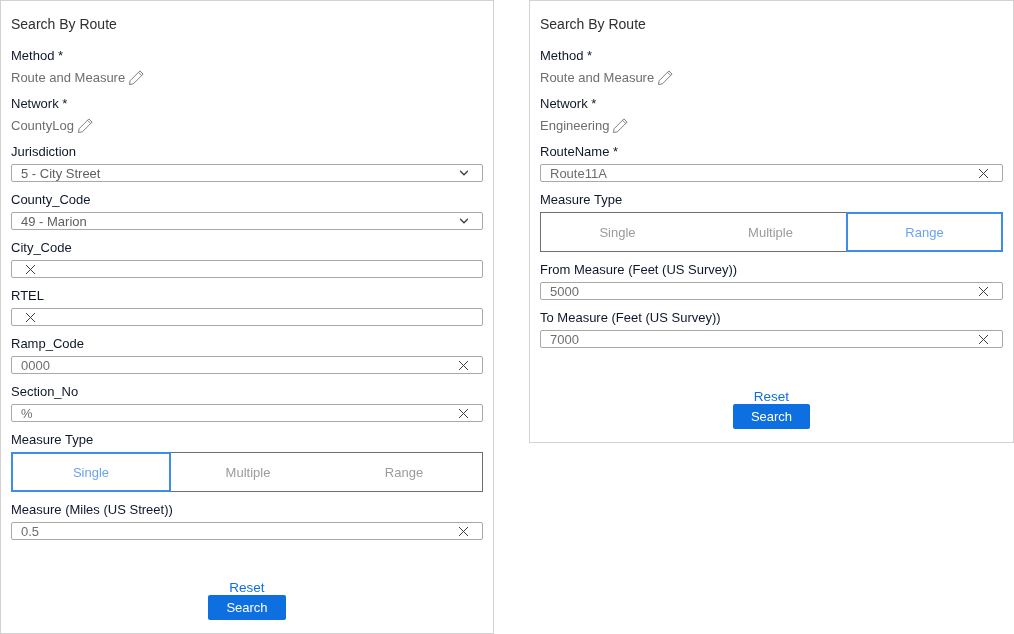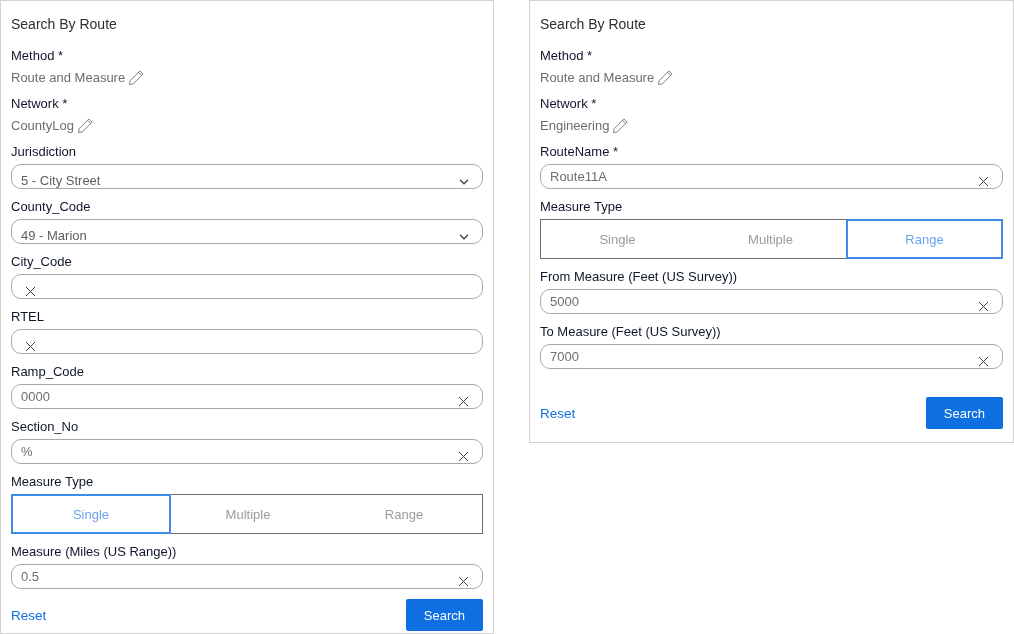--- a/index.html
+++ b/index.html
@@ -36,22 +36,22 @@
     display:flex;align-items:center;justify-content:flex-start;
     min-height:18px;margin-bottom:4px;
   }
   .readonly-value{color:#6e6e6e;}
   .icon-btn{
     display:inline-flex;align-items:center;justify-content:center;
     cursor:pointer;padding:0 3px;
   }
   
   .input-box,.select-box{
-    height:25px;border:1px solid #a9a9a9;border-radius:10px;
-    display:flex;align-items:flex-end;padding:0 9px;background:#fff;
+    height:18px;border:1px solid #a9a9a9;border-radius:2px;
+    display:flex;align-items:center;padding:0 9px;background:#fff;
   }
   .select-box{cursor:pointer;}
   .select-value{flex:1;color:#5f5f5f;}
   .text-input{
     flex:1;border:none;outline:none;background:transparent;
     font-family:inherit;font-size:13px;color:#6e6e6e;padding:0;height:100%;
   }
   
   .segments{
     display:flex;height:40px;border:1px solid #6e6e6e;background:#fff;
@@ -59,29 +59,29 @@
   .segment{
     flex:1;display:flex;align-items:center;justify-content:center;
     color:#9b9b9b;cursor:pointer;line-height:1;
   }
   .segment.selected{
     border:2px solid var(--seg-border);color:var(--seg-text);
     margin:-1px;position:relative;z-index:1;background:#fff;
   }
   
   .actions{
-    margin-top:auto;display:flex;align-items:center;justify-content:space-between;
+    margin-top:auto;display:flex;align-items:center;justify-content:space-between;flex-direction:column;
   }
   .reset-link{
     color:var(--primary);cursor:pointer;font-size:13.5px;
   }
   .search-button{
     background:var(--primary);color:#fff;border:none;border-radius:2px;
     font-family:inherit;font-size:13px;
-    height:32px;padding:0 18px;cursor:pointer;
+    height:25px;padding:0 18px;cursor:pointer;
   }
   svg{display:block;}
 </style>
 </head>
 <body>
 
 <div class="page">
 
   <div class="card left">
     <div class="panel-title">Search By Route</div>
@@ -176,21 +176,21 @@
   </div>
         <div class="field field-segmented">
     <span class="field-label">Measure Type</span>
     <div class="segments">
             <div class="segment selected">Single</div>
             <div class="segment">Multiple</div>
             <div class="segment">Range</div>
           </div>
   </div>
         <div class="field field-text">
-    <span class="field-label">Measure (Miles (US Range))</span>
+    <span class="field-label">Measure (Miles (US Street))</span>
     <div class="input-box">
       <input class="text-input" type="text" value="0.5" style="">
       <span class="icon-btn">
         <svg width="13" height="13" viewBox="0 0 13 13" fill="none" stroke="#3f3f3f" stroke-width="1">
           <path d="M2 2 L11 11 M11 2 L2 11"></path>
         </svg>
       </span>
     </div>
   </div>
       </div>

